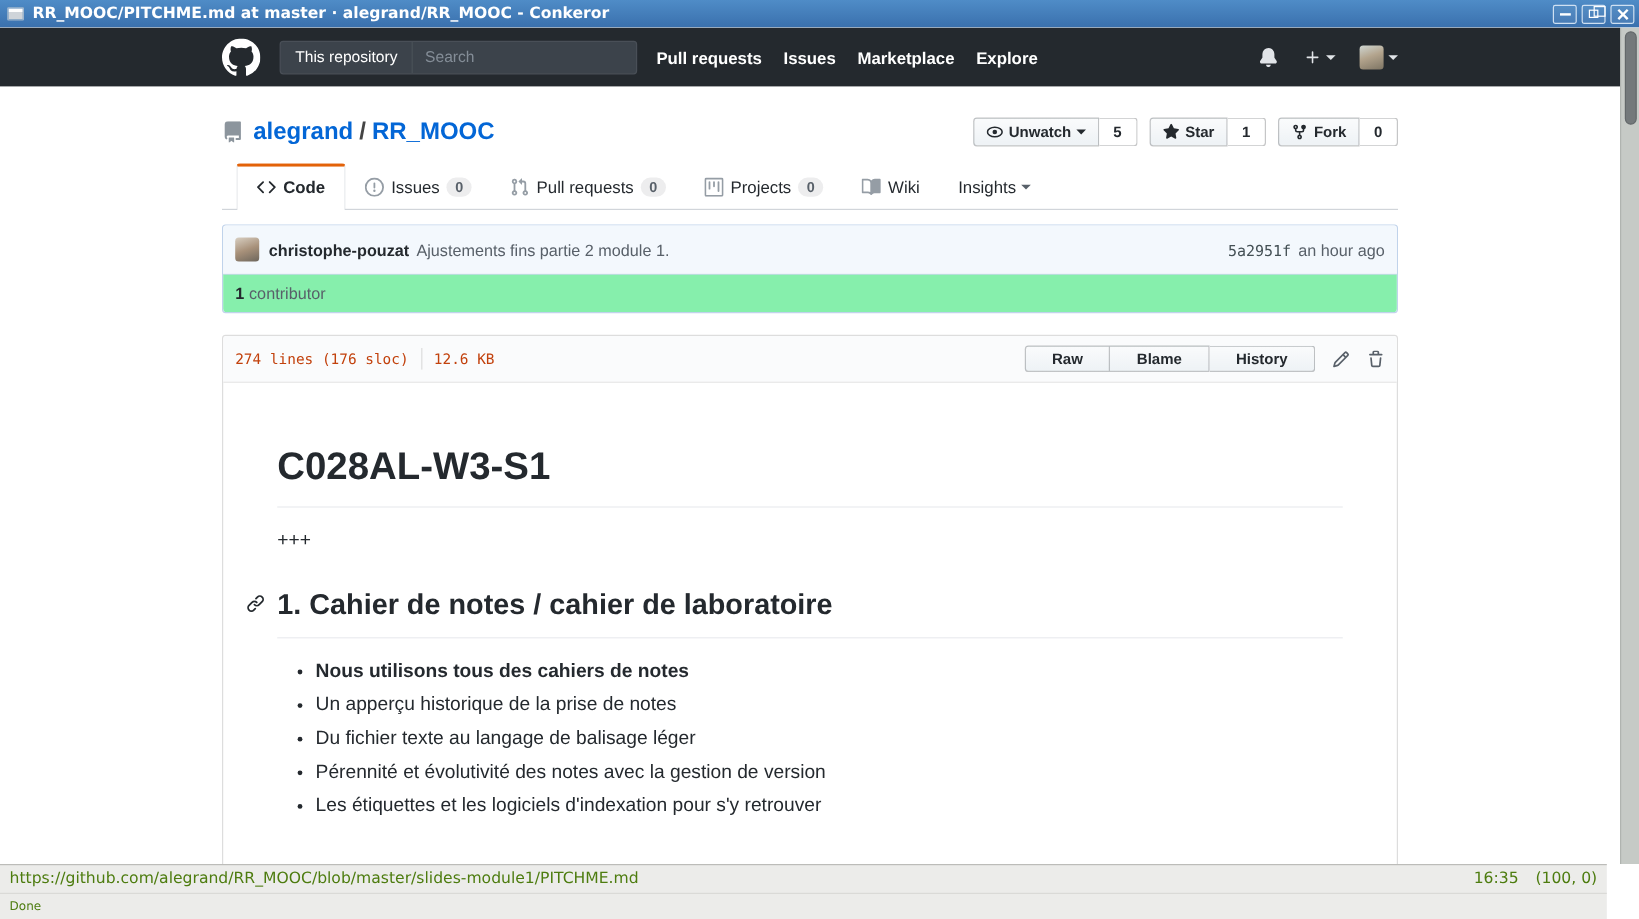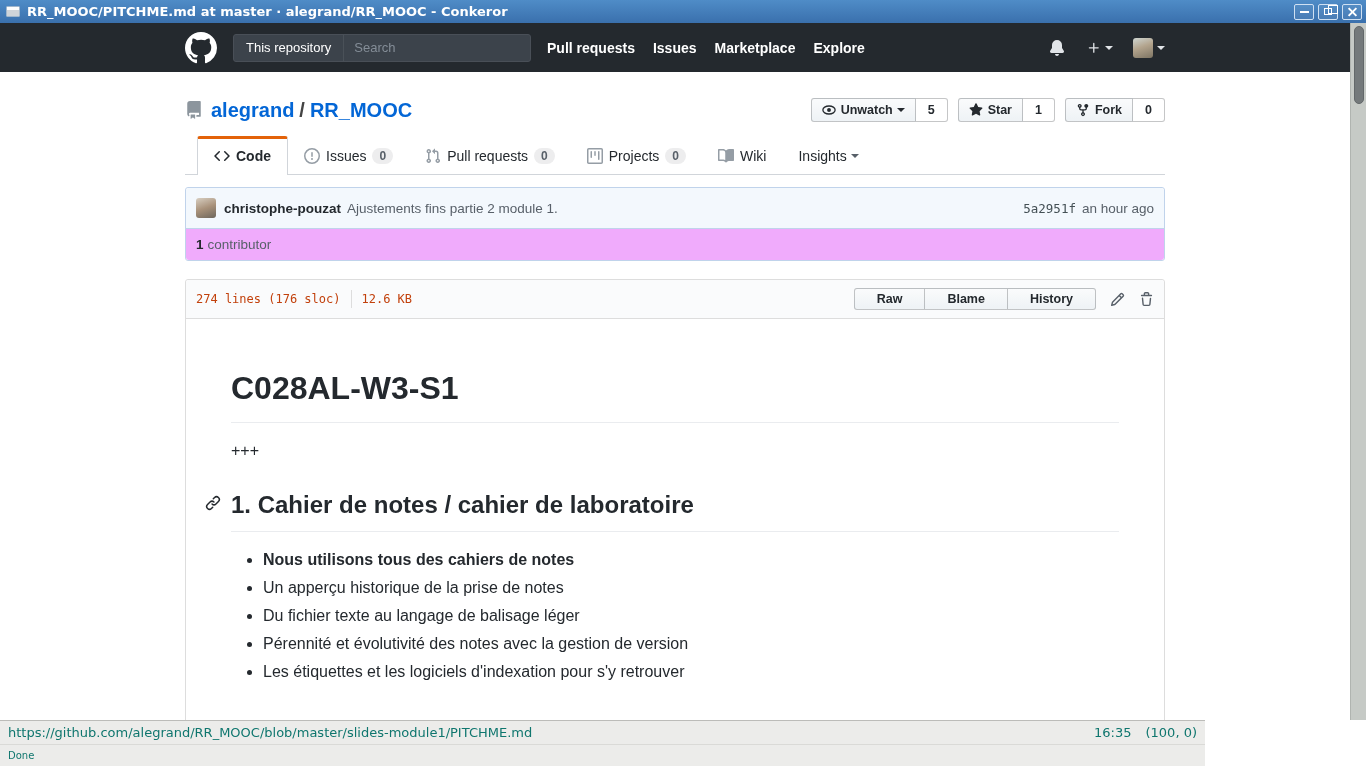--- a/index.html
+++ b/index.html
@@ -112,21 +112,21 @@
   
   .commit-tease { margin-top:12px; border:1px solid #c0d3eb; border-radius:3px; }
   .commit-row { background:#f3f8fd; padding:10px; display:flex; align-items:center;
     font-size:13.5px; color:#586069; border-radius:3px 3px 0 0; }
   .commit-row .avatar { width:20px; height:20px; margin-right:8px; flex:none;
     background:linear-gradient(160deg,#d8cfc2 0%,#a8917a 50%,#6d665c 100%); }
   .commit-author { font-weight:bold; color:#24292e; margin-right:6px; }
   .commit-right { margin-left:auto; display:flex; align-items:center; }
   .commit-sha { font-family:"DejaVu Sans Mono", monospace; font-size:12.5px; color:#445055;
     margin-right:6px; }
-  .contrib-row { border-top:1px solid #c0d3eb; background:#f0abfc; padding:8px 10px;
+  .contrib-row { border-top:1px solid #c0d3eb; background:#86efac; padding:8px 10px;
     font-size:13.5px; color:#586069; border-radius:0 0 3px 3px; }
   .contrib-row .num { font-weight:bold; color:#24292e; margin-right:4px; }
 
   
   .file-box { margin-top:18px; border:1px solid #ddd; border-radius:3px; margin-bottom:60px; }
   .file-header { background:#fafbfc; border-bottom:1px solid #ddd; padding:8px 10px;
     display:flex; align-items:center; border-radius:3px 3px 0 0; }
   .file-info { font-family:"DejaVu Sans Mono", monospace; font-size:12px; color:#c2410c;
     display:flex; align-items:center; }
   .file-info .divider { border-left:1px solid #ddd; height:18px; margin:0 10px; }
@@ -140,23 +140,23 @@
     border-bottom:1px solid #eaecef; }
   .md-sep { margin-top:16px; margin-bottom:16px; }
   .markdown h2 { font-size:24px; font-weight:bold; margin-top:24px; margin-bottom:16px;
     padding-bottom:8px; border-bottom:1px solid #eaecef; position:relative; }
   .anchor-ico { position:absolute; left:-26px; top:8px; color:#24292e; display:flex; }
   .markdown ul { padding-left:2em; margin-bottom:16px; }
   .markdown li { margin-top:4px; }
   .markdown li.bold { font-weight:bold; }
 
   
-  .statusbar { position:absolute; top:720px; left:0; width:1205px; height:46px;
+  .statusbar { position:absolute; top:720px; left:0; width:1339px; height:46px;
     background:#ececea; border-top:1px solid #bcbcb9; font-family:"DejaVu Sans",sans-serif;
-    color:#0f766e; }
+    color:#4d7c0f; }
   .status-row1 { height:23px; display:flex; align-items:center; padding:0 8px; font-size:13px; }
   .status-url { flex:1; white-space:nowrap; overflow:hidden; }
   .status-right { display:flex; }
   .status-time { margin-right:14px; }
   .status-row2 { height:22px; border-top:1px solid #dadad7; display:flex; align-items:center;
     padding:0 8px; font-size:10px; }
 
   svg { display:block; }
 </style>
 </head>

